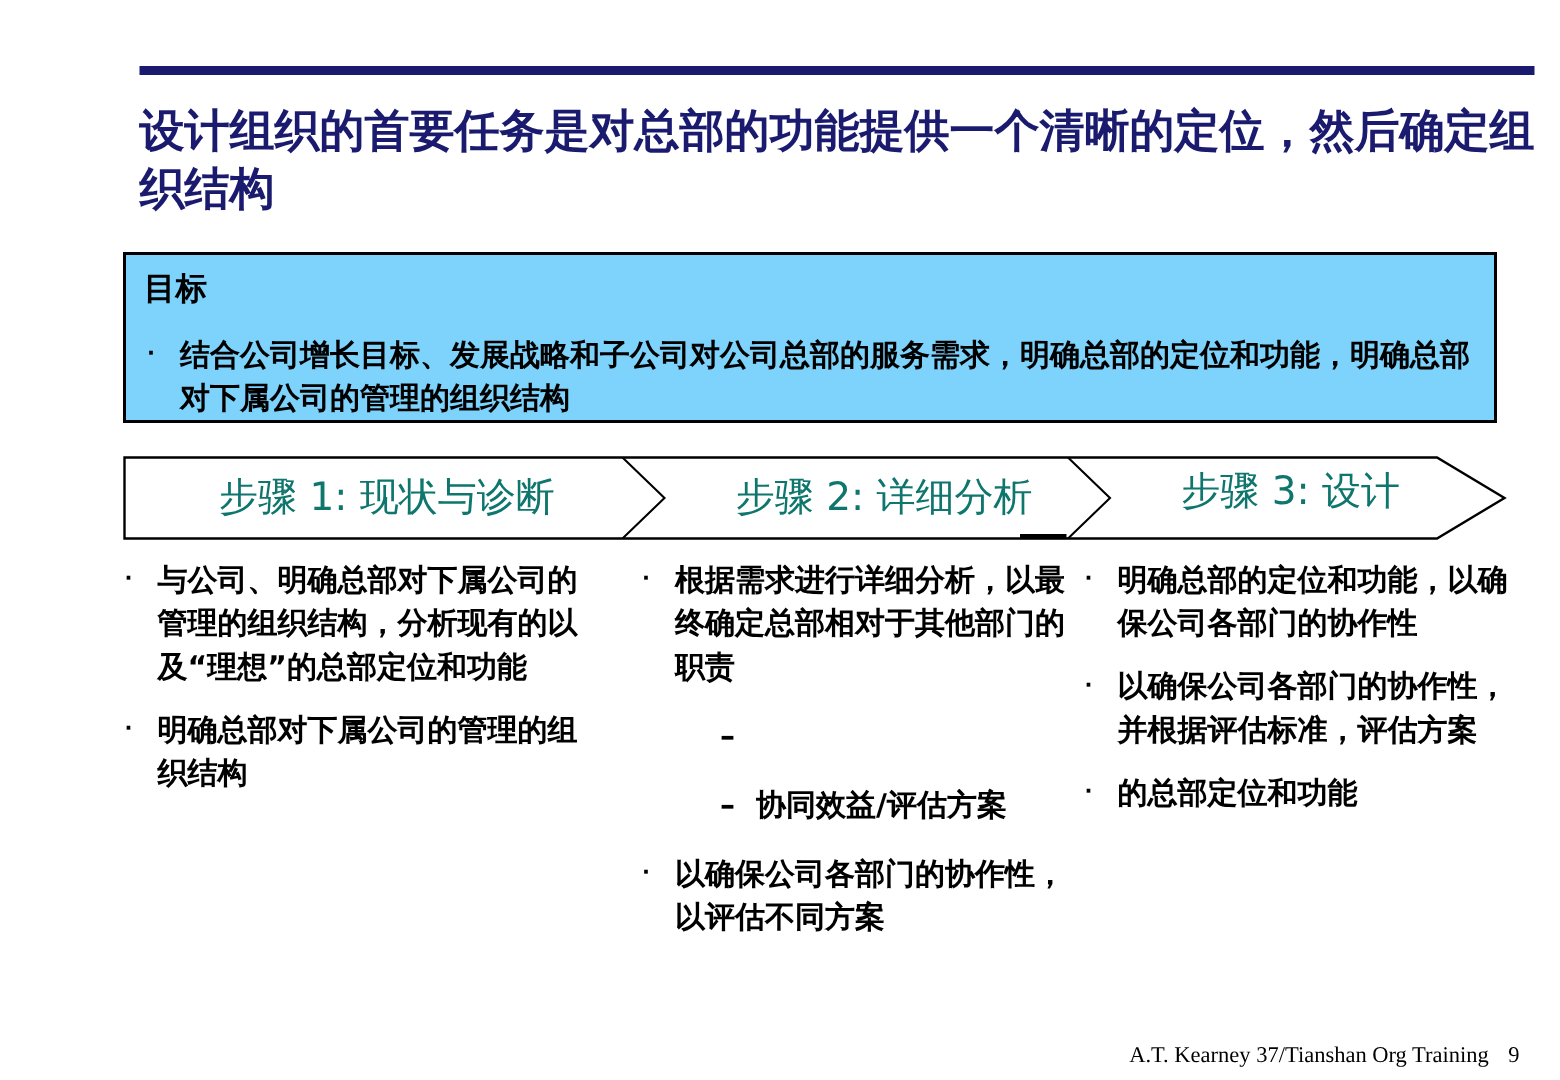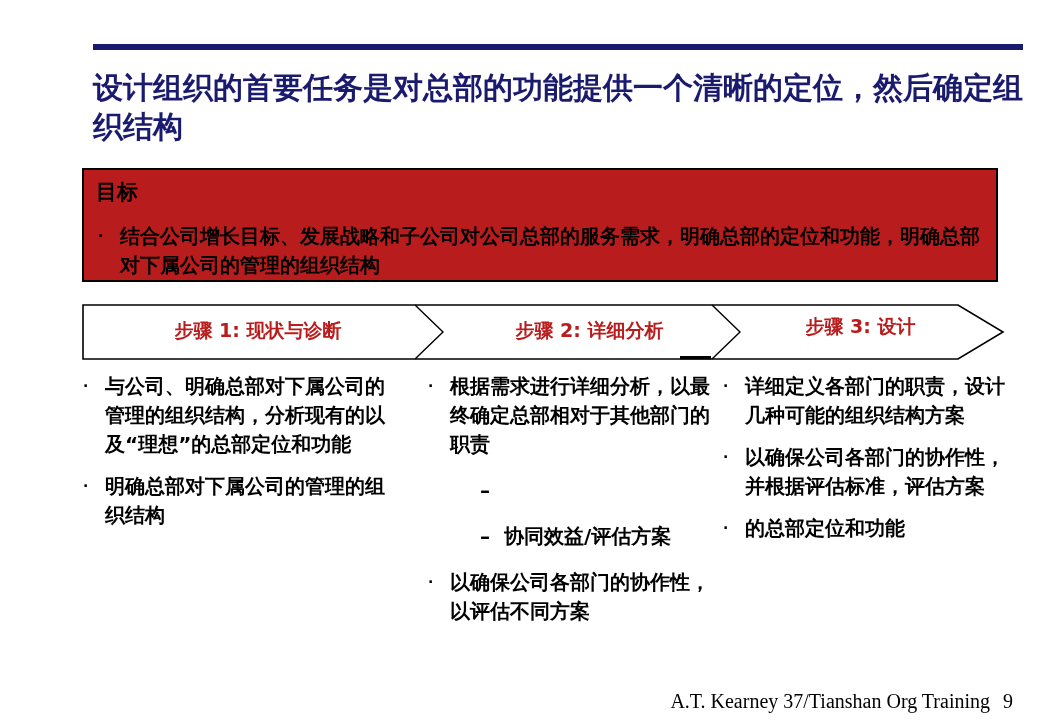--- a/index.html
+++ b/index.html
@@ -9,50 +9,50 @@
   }
   .title-rule{
     position:absolute;left:93px;top:44px;width:930px;height:6px;background:#1a1a6e;
   }
   .slide-title{
     position:absolute;left:93px;top:68px;width:936px;margin:0;
     font-size:30px;font-weight:bold;color:#1a1a6e;line-height:39px;letter-spacing:0px;
   }
   .goal-box{
     position:absolute;left:82px;top:168px;width:912px;height:110px;
-    border:2px solid #000;background:#b91c1c;box-sizing:content-box;
+    border:2px solid #000;background:#7dd3fc;box-sizing:content-box;
   }
   .goal-heading{
     margin:8px 0 0 12px;font-size:21px;font-weight:bold;color:#000;
   }
   .goal-bullet{
     display:flex;margin:16px 14px 0 14px;font-size:20px;font-weight:bold;color:#000;line-height:29px;
   }
   .goal-bullet .marker{width:22px;flex:0 0 22px;font-size:14px;line-height:29px;}
   .chevron-svg{position:absolute;left:0;top:303px;width:1040px;height:62px;}
   .step-label{
     position:absolute;top:303px;height:56px;display:flex;align-items:center;justify-content:center;
-    font-size:19px;font-weight:bold;color:#b91c1c;white-space:nowrap;
+    font-size:26px;font-weight:normal;color:#0f766e;white-space:nowrap;
   }
   .step-label.s1{left:83px;width:350px;}
   .step-label.s2{left:441px;width:297px;}
   .step-label.s3{left:738px;width:245px;transform:translateY(-4px);}
   .col{position:absolute;top:372px;}
   .col.c1{left:83px;width:314px;}
   .col.c2{left:428px;width:296px;}
   .col.c3{left:723px;width:294px;}
   .col-item{
     display:flex;font-size:20px;font-weight:bold;color:#000;line-height:29px;margin:0 0 13px 0;
   }
   .col-item .marker{width:22px;flex:0 0 22px;font-size:14px;line-height:29px;}
   .col-item.l2{margin:17px 0 17px 52px;}
   .col-item.l2 .marker{font-size:20px;width:24px;flex:0 0 24px;}
   .slide-footer{
     position:absolute;right:27px;bottom:7px;display:flex;gap:13px;
-    font-family:"Liberation Serif",serif;font-size:20px;color:#000;
+    font-family:"Liberation Serif",serif;font-size:15px;color:#000;
   }
 </style>
 </head>
 <body>
 
 <div class="title-rule"></div>
 <h1 class="slide-title">设计组织的首要任务是对总部的功能提供一个清晰的定位，然后确定组织结构</h1>
 
 <div class="goal-box">
   <div class="goal-heading">目标</div>
@@ -95,21 +95,21 @@
       <span>协同效益/评估方案</span>
     </div>
     <div class="col-item">
       <span class="marker">·</span>
       <span>以确保公司各部门的协作性，以评估不同方案</span>
     </div>
   </div>
 <div class="col c3">
     <div class="col-item">
       <span class="marker">·</span>
-      <span>详细定义各部门的职责，设计几种可能的组织结构方案</span>
+      <span>明确总部的定位和功能，以确保公司各部门的协作性</span>
     </div>
     <div class="col-item">
       <span class="marker">·</span>
       <span>以确保公司各部门的协作性， 并根据评估标准，评估方案</span>
     </div>
     <div class="col-item">
       <span class="marker">·</span>
       <span>的总部定位和功能</span>
     </div>
   </div>

